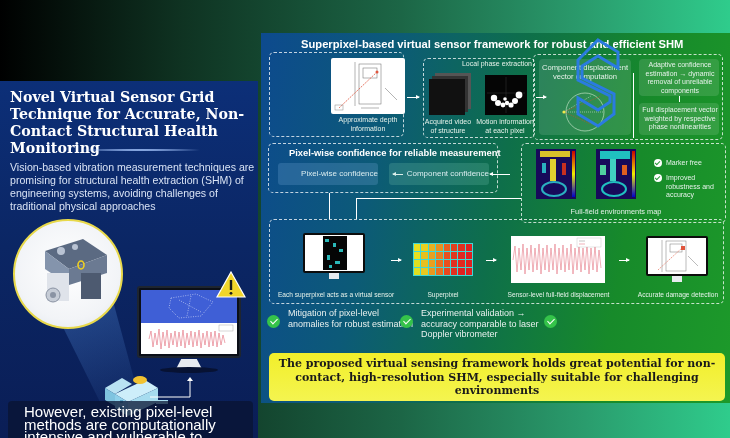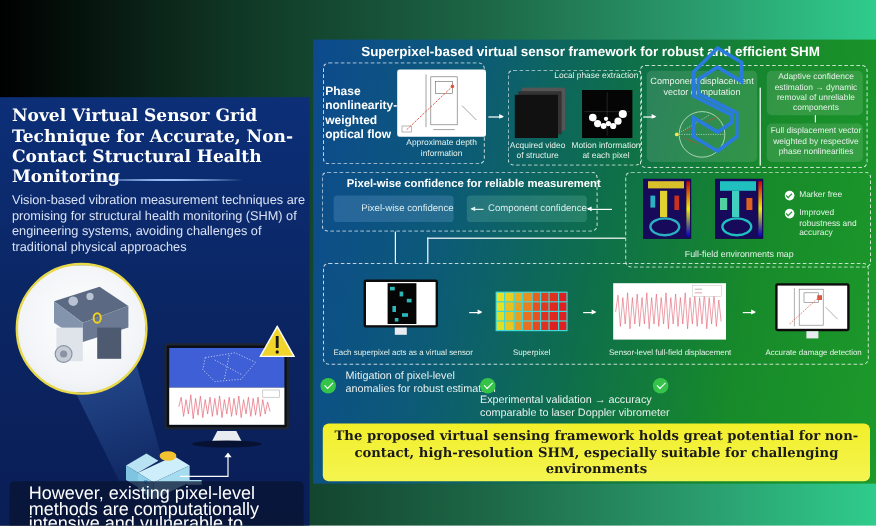--- a/index.html
+++ b/index.html
@@ -117,21 +117,21 @@
   .logo-wm { position: absolute; left: 313px; top: 5px; width: 48px; height: 90px; }
 </style>
 </head>
 <body>
 
 <div class="stage">
 
   <div class="left">
     <div class="left-title">Novel Virtual Sensor Grid Technique for Accurate, Non-Contact Structural Health Monitoring</div>
     <div class="glow-line"></div>
-    <div class="left-desc">Vision-based vibration measurement techniques are promising for structural health monitoring (SHM) of engineering systems, avoiding challenges of traditional physical approaches</div>
+    <div class="left-desc">Vision-based vibration measurement techniques are promising for structural health extraction (SHM) of engineering systems, avoiding challenges of traditional physical approaches</div>
 
     <div class="beam"></div>
 
     <div class="engine-circle">
       <svg class="engine-block" viewBox="0 0 72 80">
         <polygon points="8,18 46,6 70,22 32,36" fill="#5b6a82"></polygon>
         <polygon points="8,18 32,36 32,52 8,36" fill="#8494ac"></polygon>
         <polygon points="32,36 70,22 70,40 32,52" fill="#6b7a92"></polygon>
         <circle cx="24" cy="18" r="4" fill="#b9c3d3"></circle>
         <circle cx="38" cy="14" r="3" fill="#b9c3d3"></circle>
@@ -185,21 +185,20 @@
       <polygon points="37,4 40,0 43,4" fill="#ffffff"></polygon>
     </svg>
 
     <div class="left-note">However, existing pixel-level methods are computationally intensive and vulnerable to noise and light changes</div>
   </div>
 
   <div class="right">
     <div class="r-title">Superpixel-based virtual sensor framework for robust and efficient SHM</div>
 
     <div class="dashed phase-box"></div>
-    <div class="phase-label">Phase nonlinearity-weighted optical flow</div>
     <div class="depth-img">
       <svg width="74" height="56" viewBox="0 0 74 56">
         <g fill="none" stroke="#666" stroke-width="0.5">
           <rect x="28" y="6" width="22" height="40"></rect>
           <rect x="32" y="10" width="14" height="10"></rect>
           <line x1="24" y1="4" x2="24" y2="48"></line>
           <line x1="54" y1="30" x2="66" y2="42"></line>
           <line x1="30" y1="50" x2="48" y2="50"></line>
         </g>
         <line x1="8" y1="50" x2="46" y2="14" stroke="#e0553d" stroke-width="0.8" stroke-dasharray="2 1"></line>
@@ -389,21 +388,21 @@
         </svg>
       </div>
     </div>
     <div style="position:absolute;left:411px;top:243px;width:10px;height:6px;background:#e8ebf0;"></div>
     <div class="cap" style="left:372px;top:258px;width:90px;font-size:6.6px;">Accurate damage detection</div>
 
     <div class="bullet" style="left:6px;top:275px;width:150px;">
       <span class="check-lg"></span>
       <span class="bullet-text">Mitigation of pixel-level anomalies for robust estimation</span>
     </div>
-    <div class="bullet" style="left:139px;top:275px;width:160px;flex-direction:column;">
+    <div class="bullet" style="left:139px;top:275px;width:160px;">
       <span class="check-lg"></span>
       <span class="bullet-text">Experimental validation → accuracy comparable to laser Doppler vibrometer</span>
     </div>
     <div class="bullet" style="left:283px;top:275px;width:184px;">
       <span class="check-lg"></span>
     </div>
 
     <div class="conclusion">The proposed virtual sensing framework holds great potential for non-contact, high-resolution SHM, especially suitable for challenging environments</div>
   </div>
 </div>

